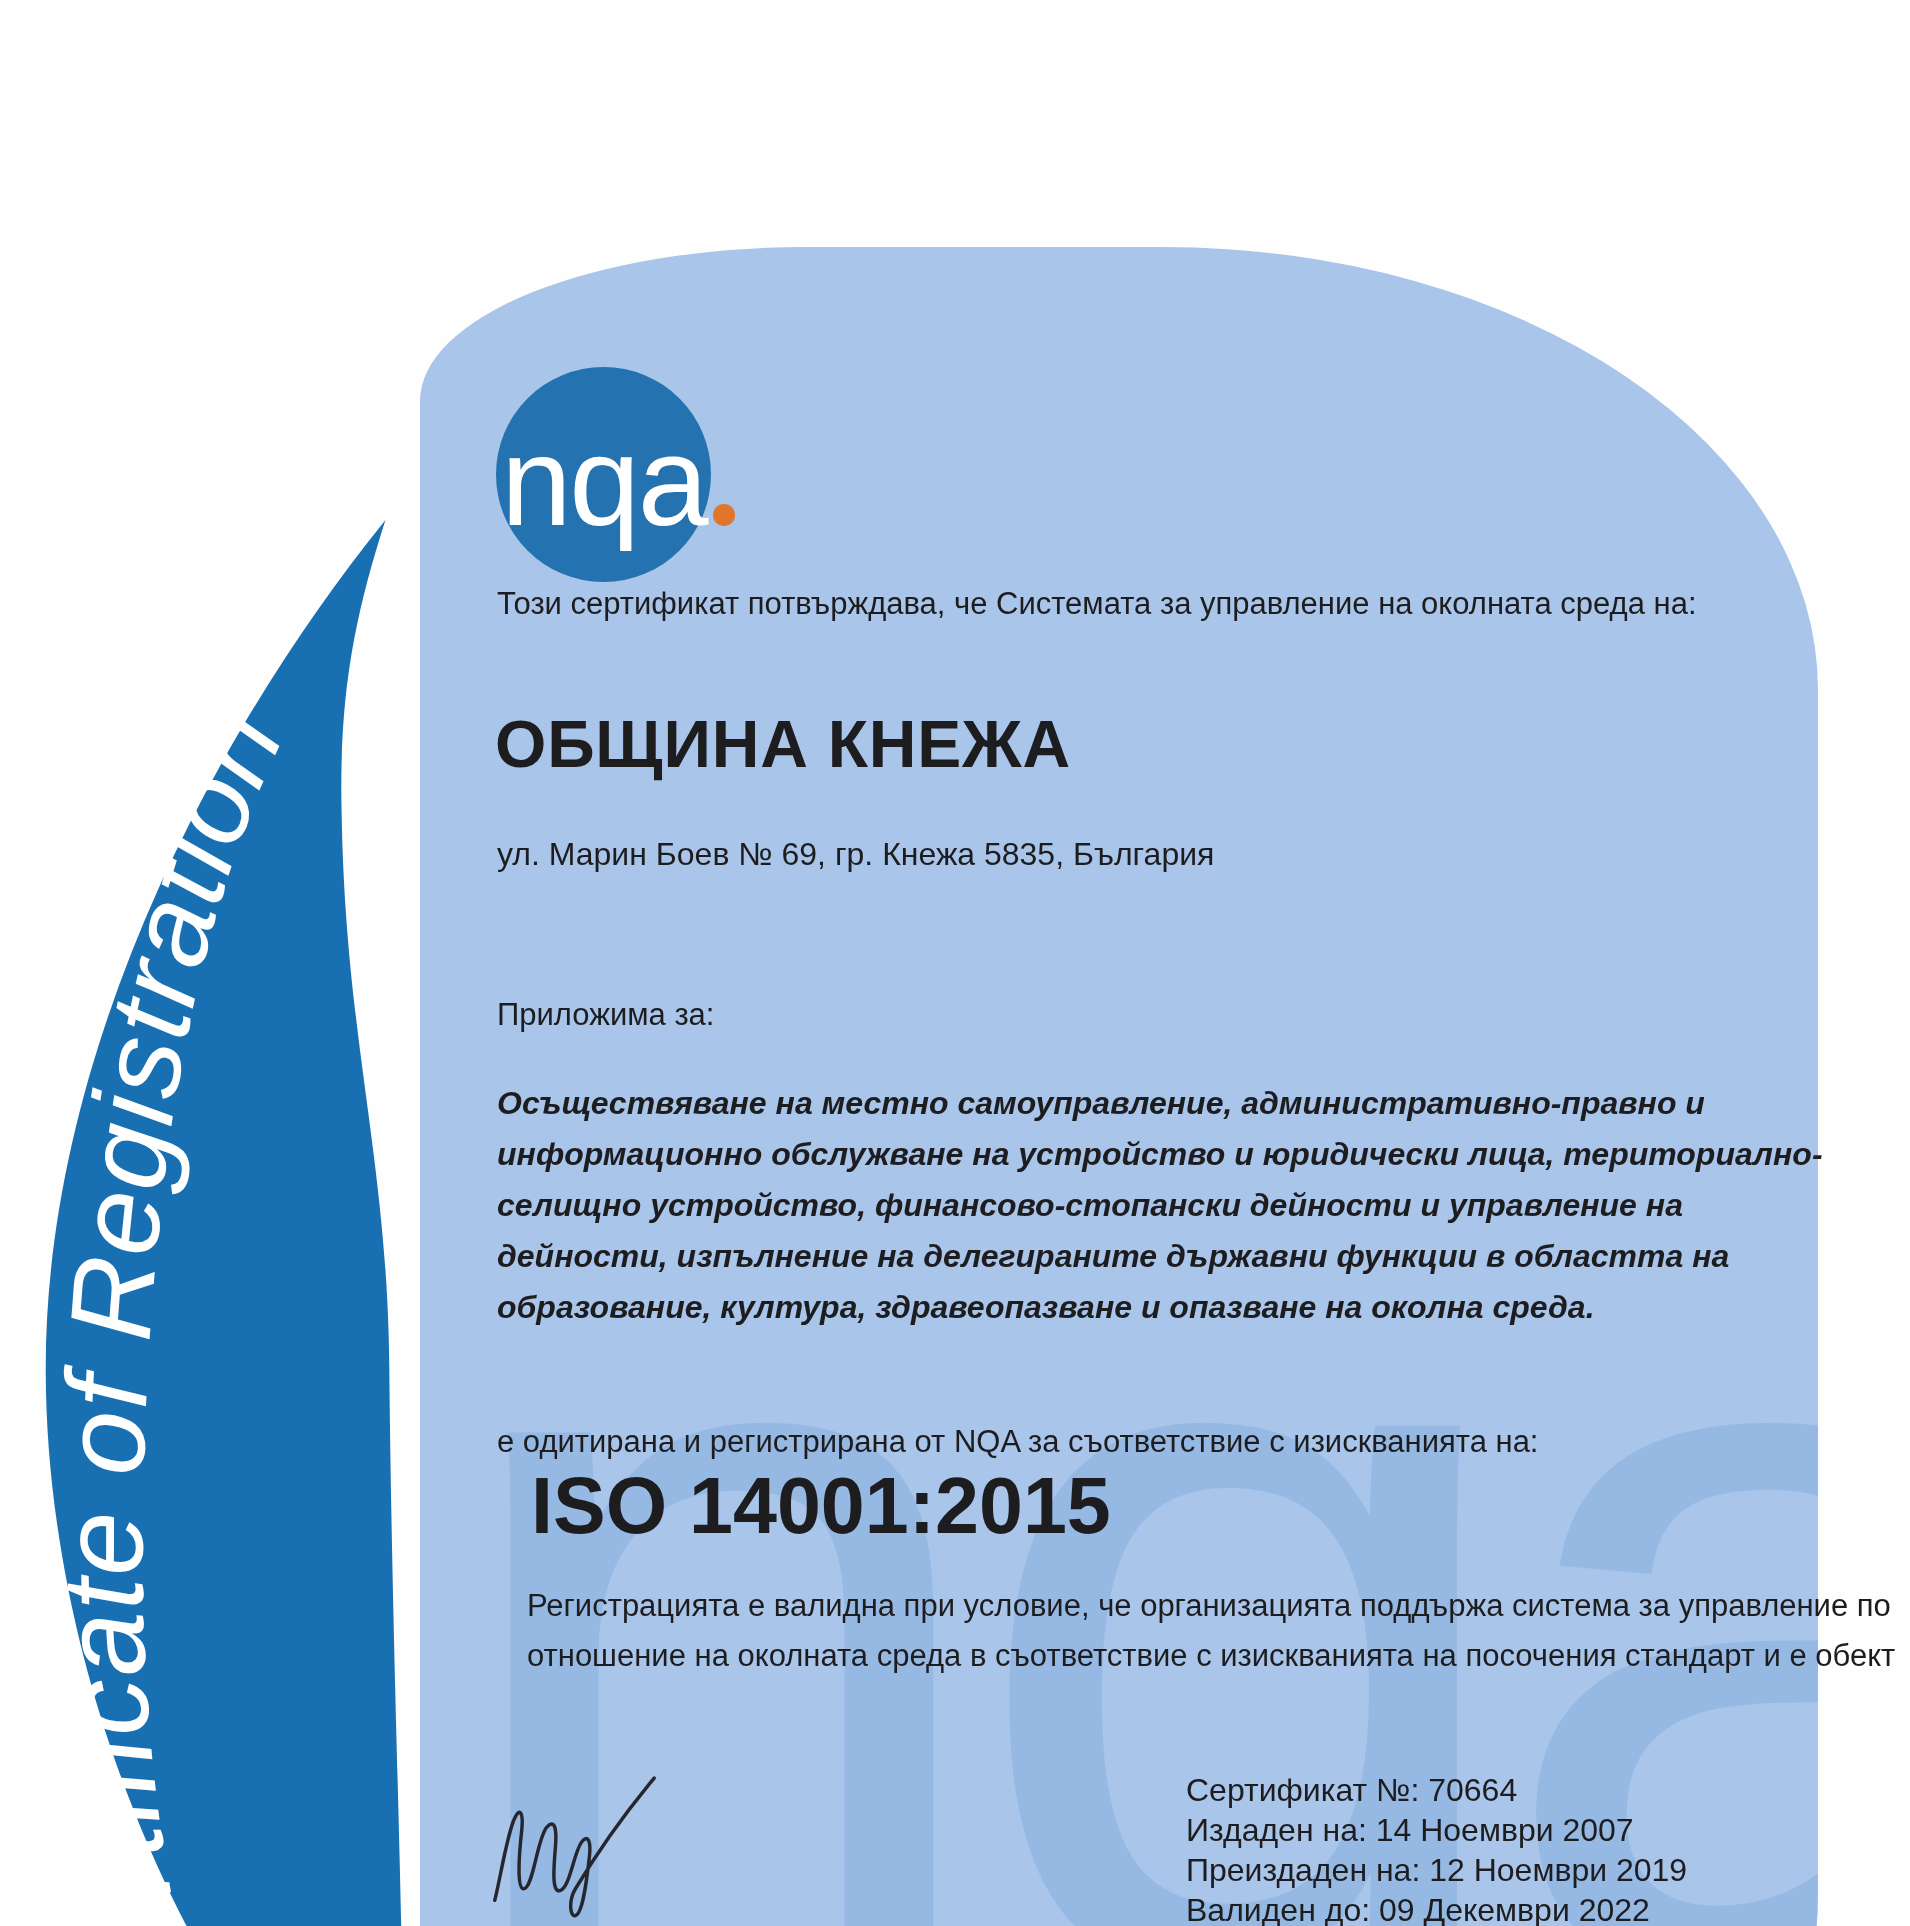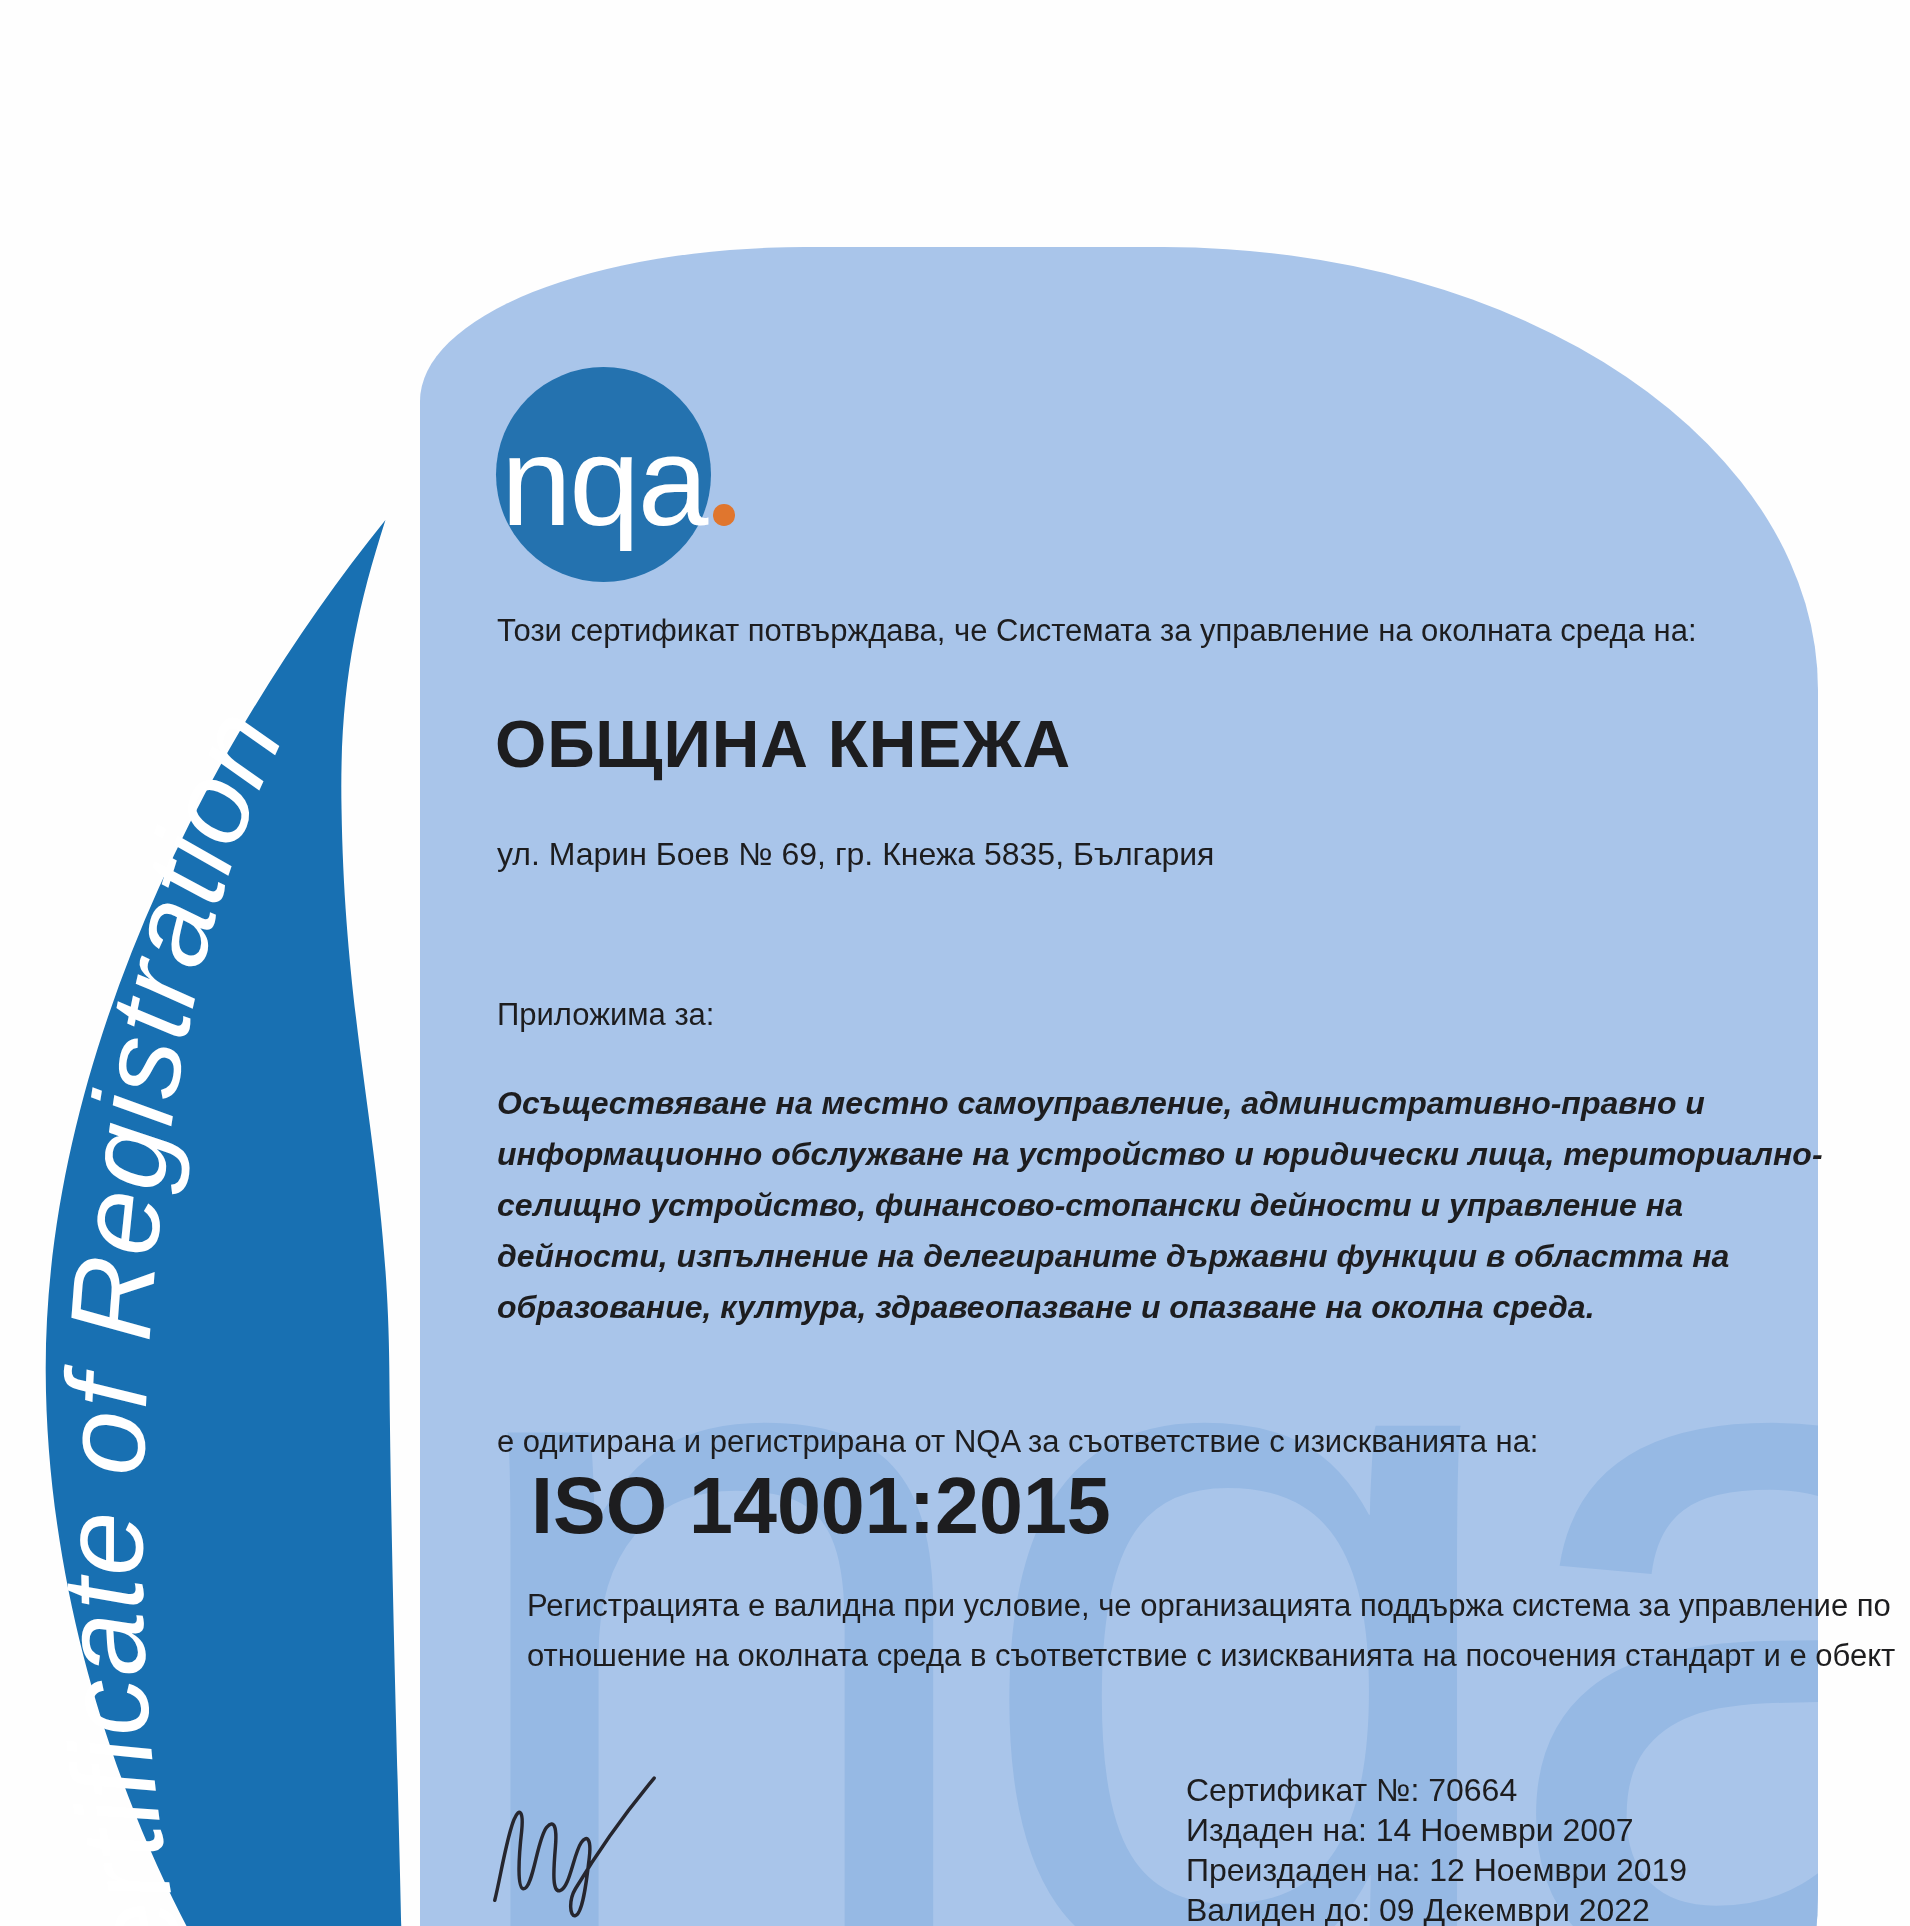--- a/index.html
+++ b/index.html
@@ -30,21 +30,21 @@
   
   .logo{
     position:absolute; left:496px; top:367px; width:215px; height:215px;
     background:#2472af; border-radius:50%;
     display:flex; align-items:center; justify-content:center;
   }
   .logo-text{color:#ffffff; font-size:127px; line-height:1; transform:translateY(7px); letter-spacing:-2.3px;}
   .logo-dot{position:absolute; left:713px; top:504px; width:21.6px; height:21.6px; border-radius:50%; background:#e0762e;}
   
   .t{position:absolute; white-space:nowrap;}
-  .intro{left:497px; top:613px; font-size:31px;text-align:right;}
+  .intro{left:497px; top:586px; font-size:31px;text-align:right;}
   .org-name{left:495px; top:706px; font-size:66px; font-weight:bold; letter-spacing:0.8px;}
   .address{left:497px; top:816px; font-size:32px;margin-top:20px;}
   .applicable{left:497px; top:997px; font-size:31px;}
   .scope{left:497px; top:1078px; font-size:32px; font-weight:bold; line-height:51px;font-style:italic;}
   .audited{left:497px; top:1408px; font-size:31px;margin-top:16px;}
   .standard{left:495px; top:1460px; font-size:79px; font-weight:bold;margin-left:36px;}
   .validity{left:527px; top:1581px; font-size:31px; line-height:50px;}
   .signature-svg{position:absolute; left:483px; top:1762px; width:254px; height:169px;}
   .details{left:1186px; top:1770px; font-size:32px; line-height:40px;}
 </style>

